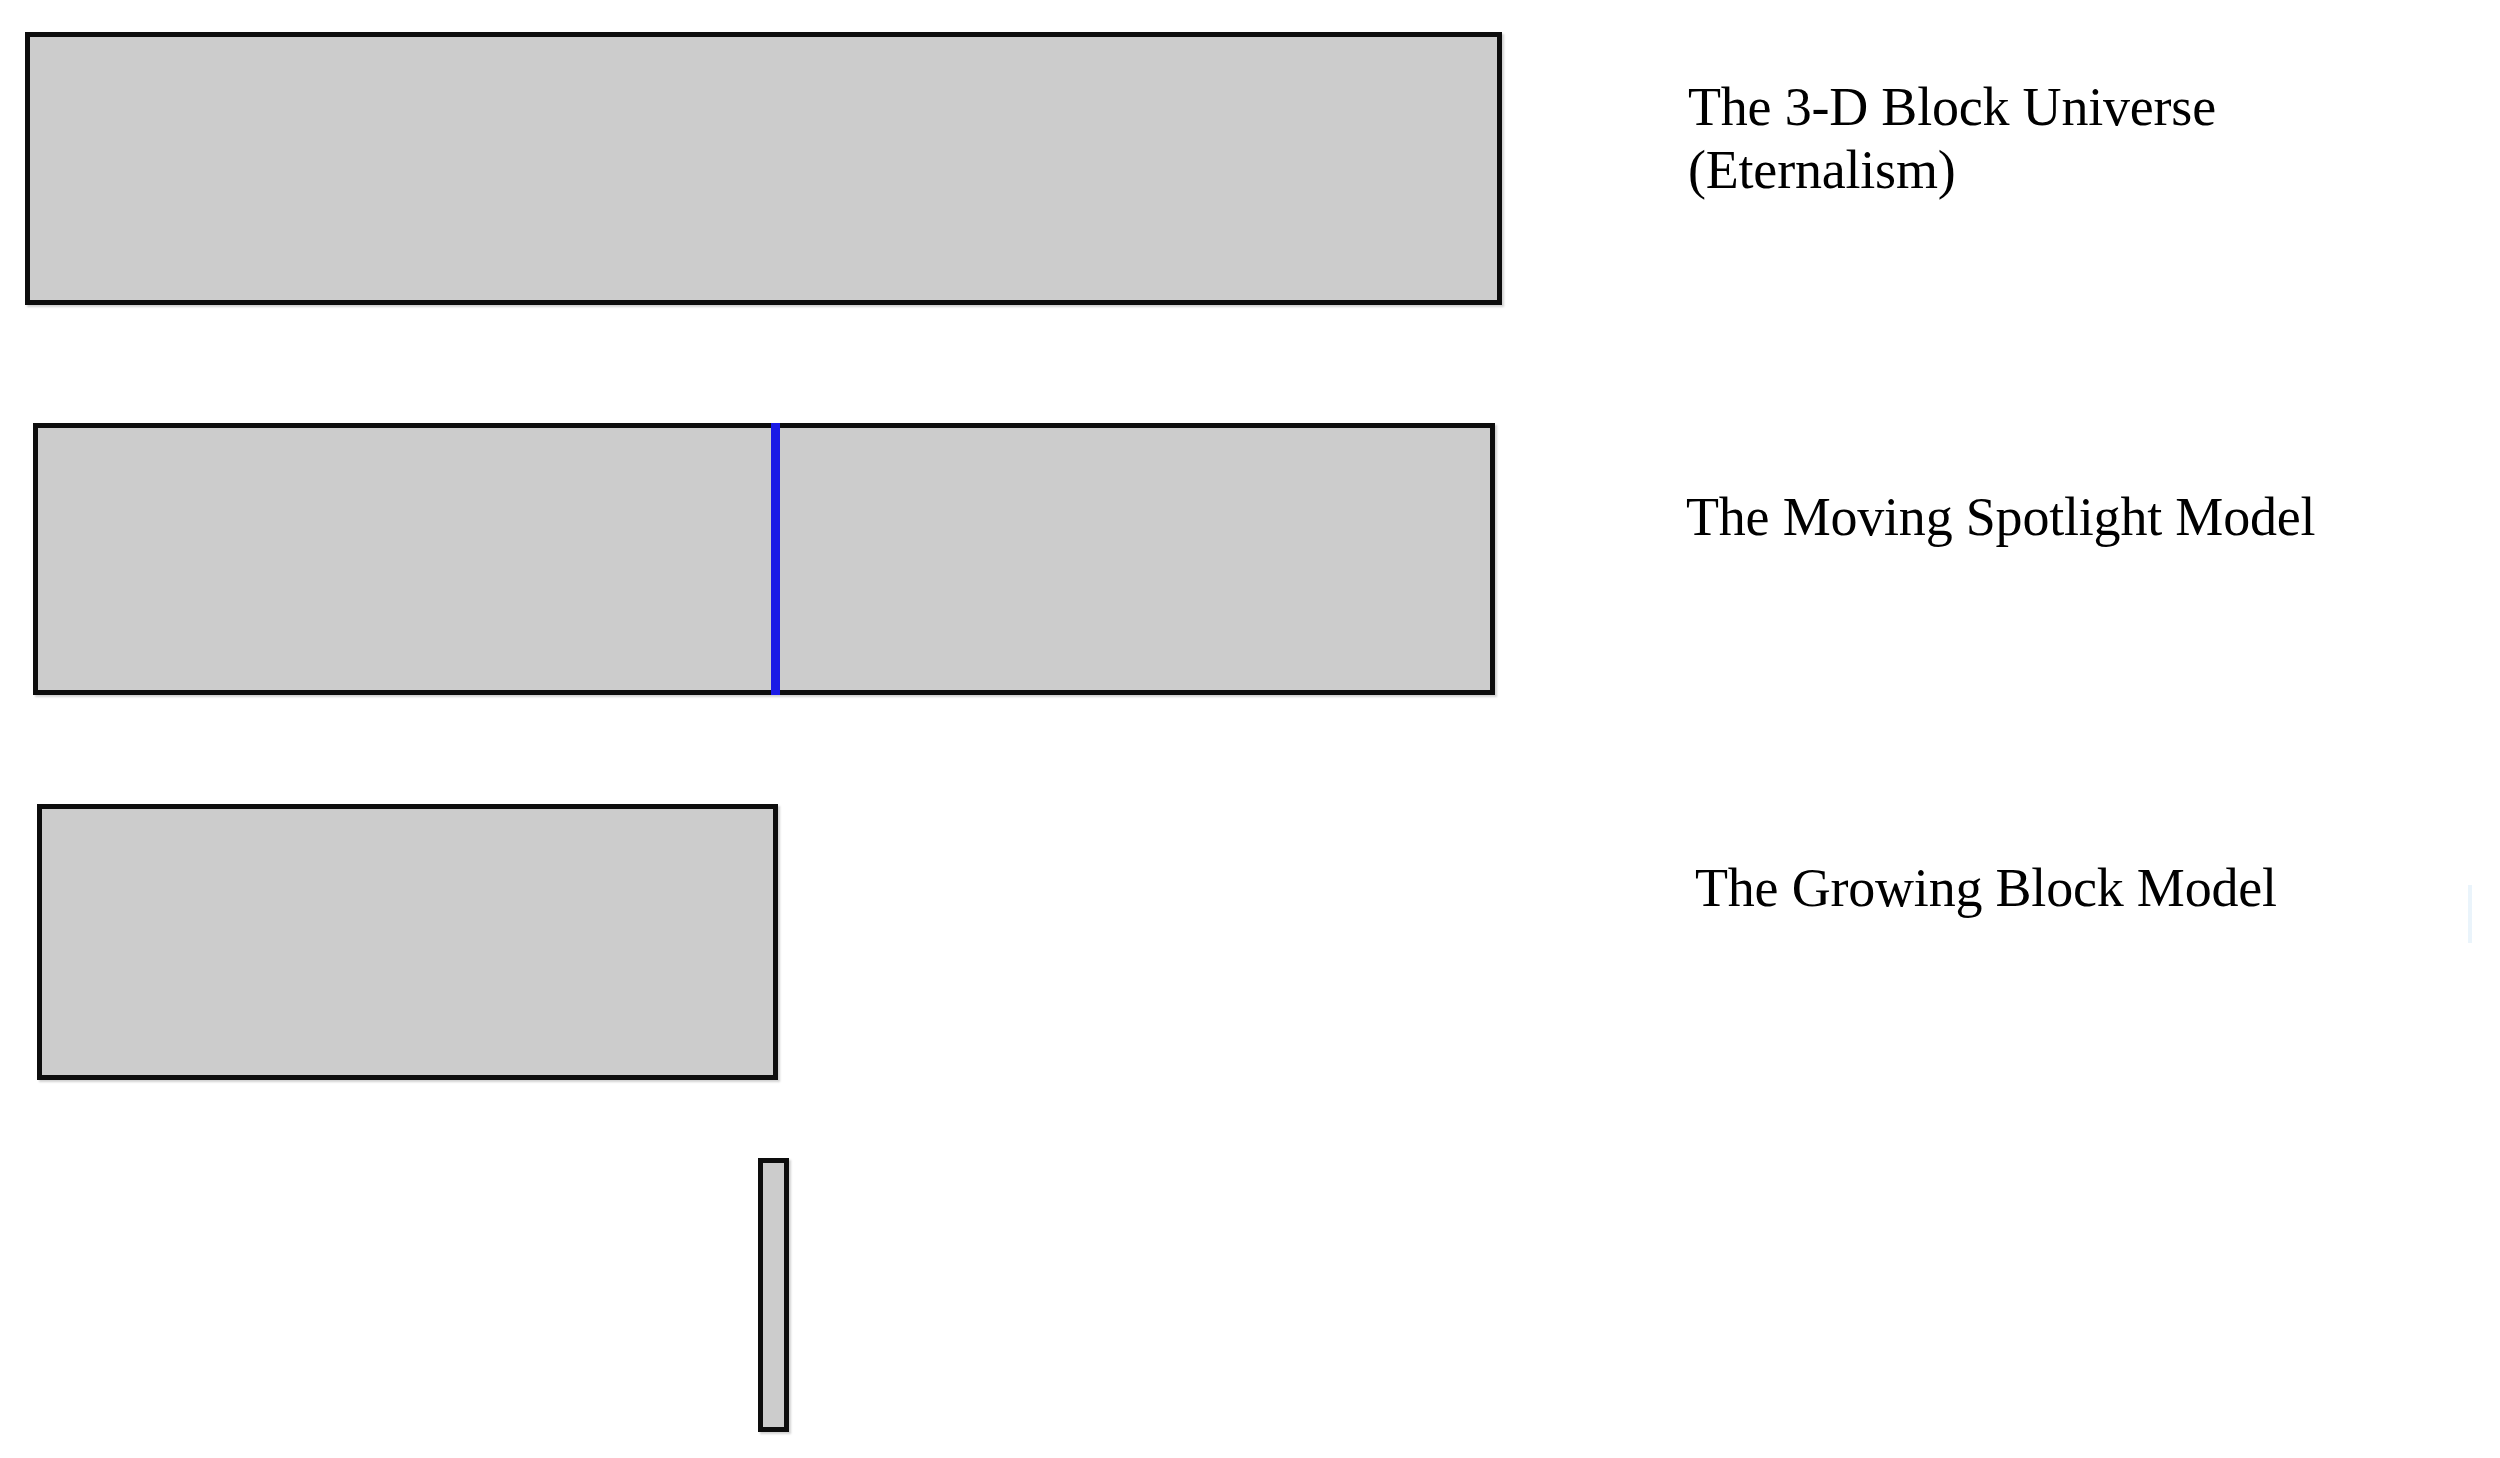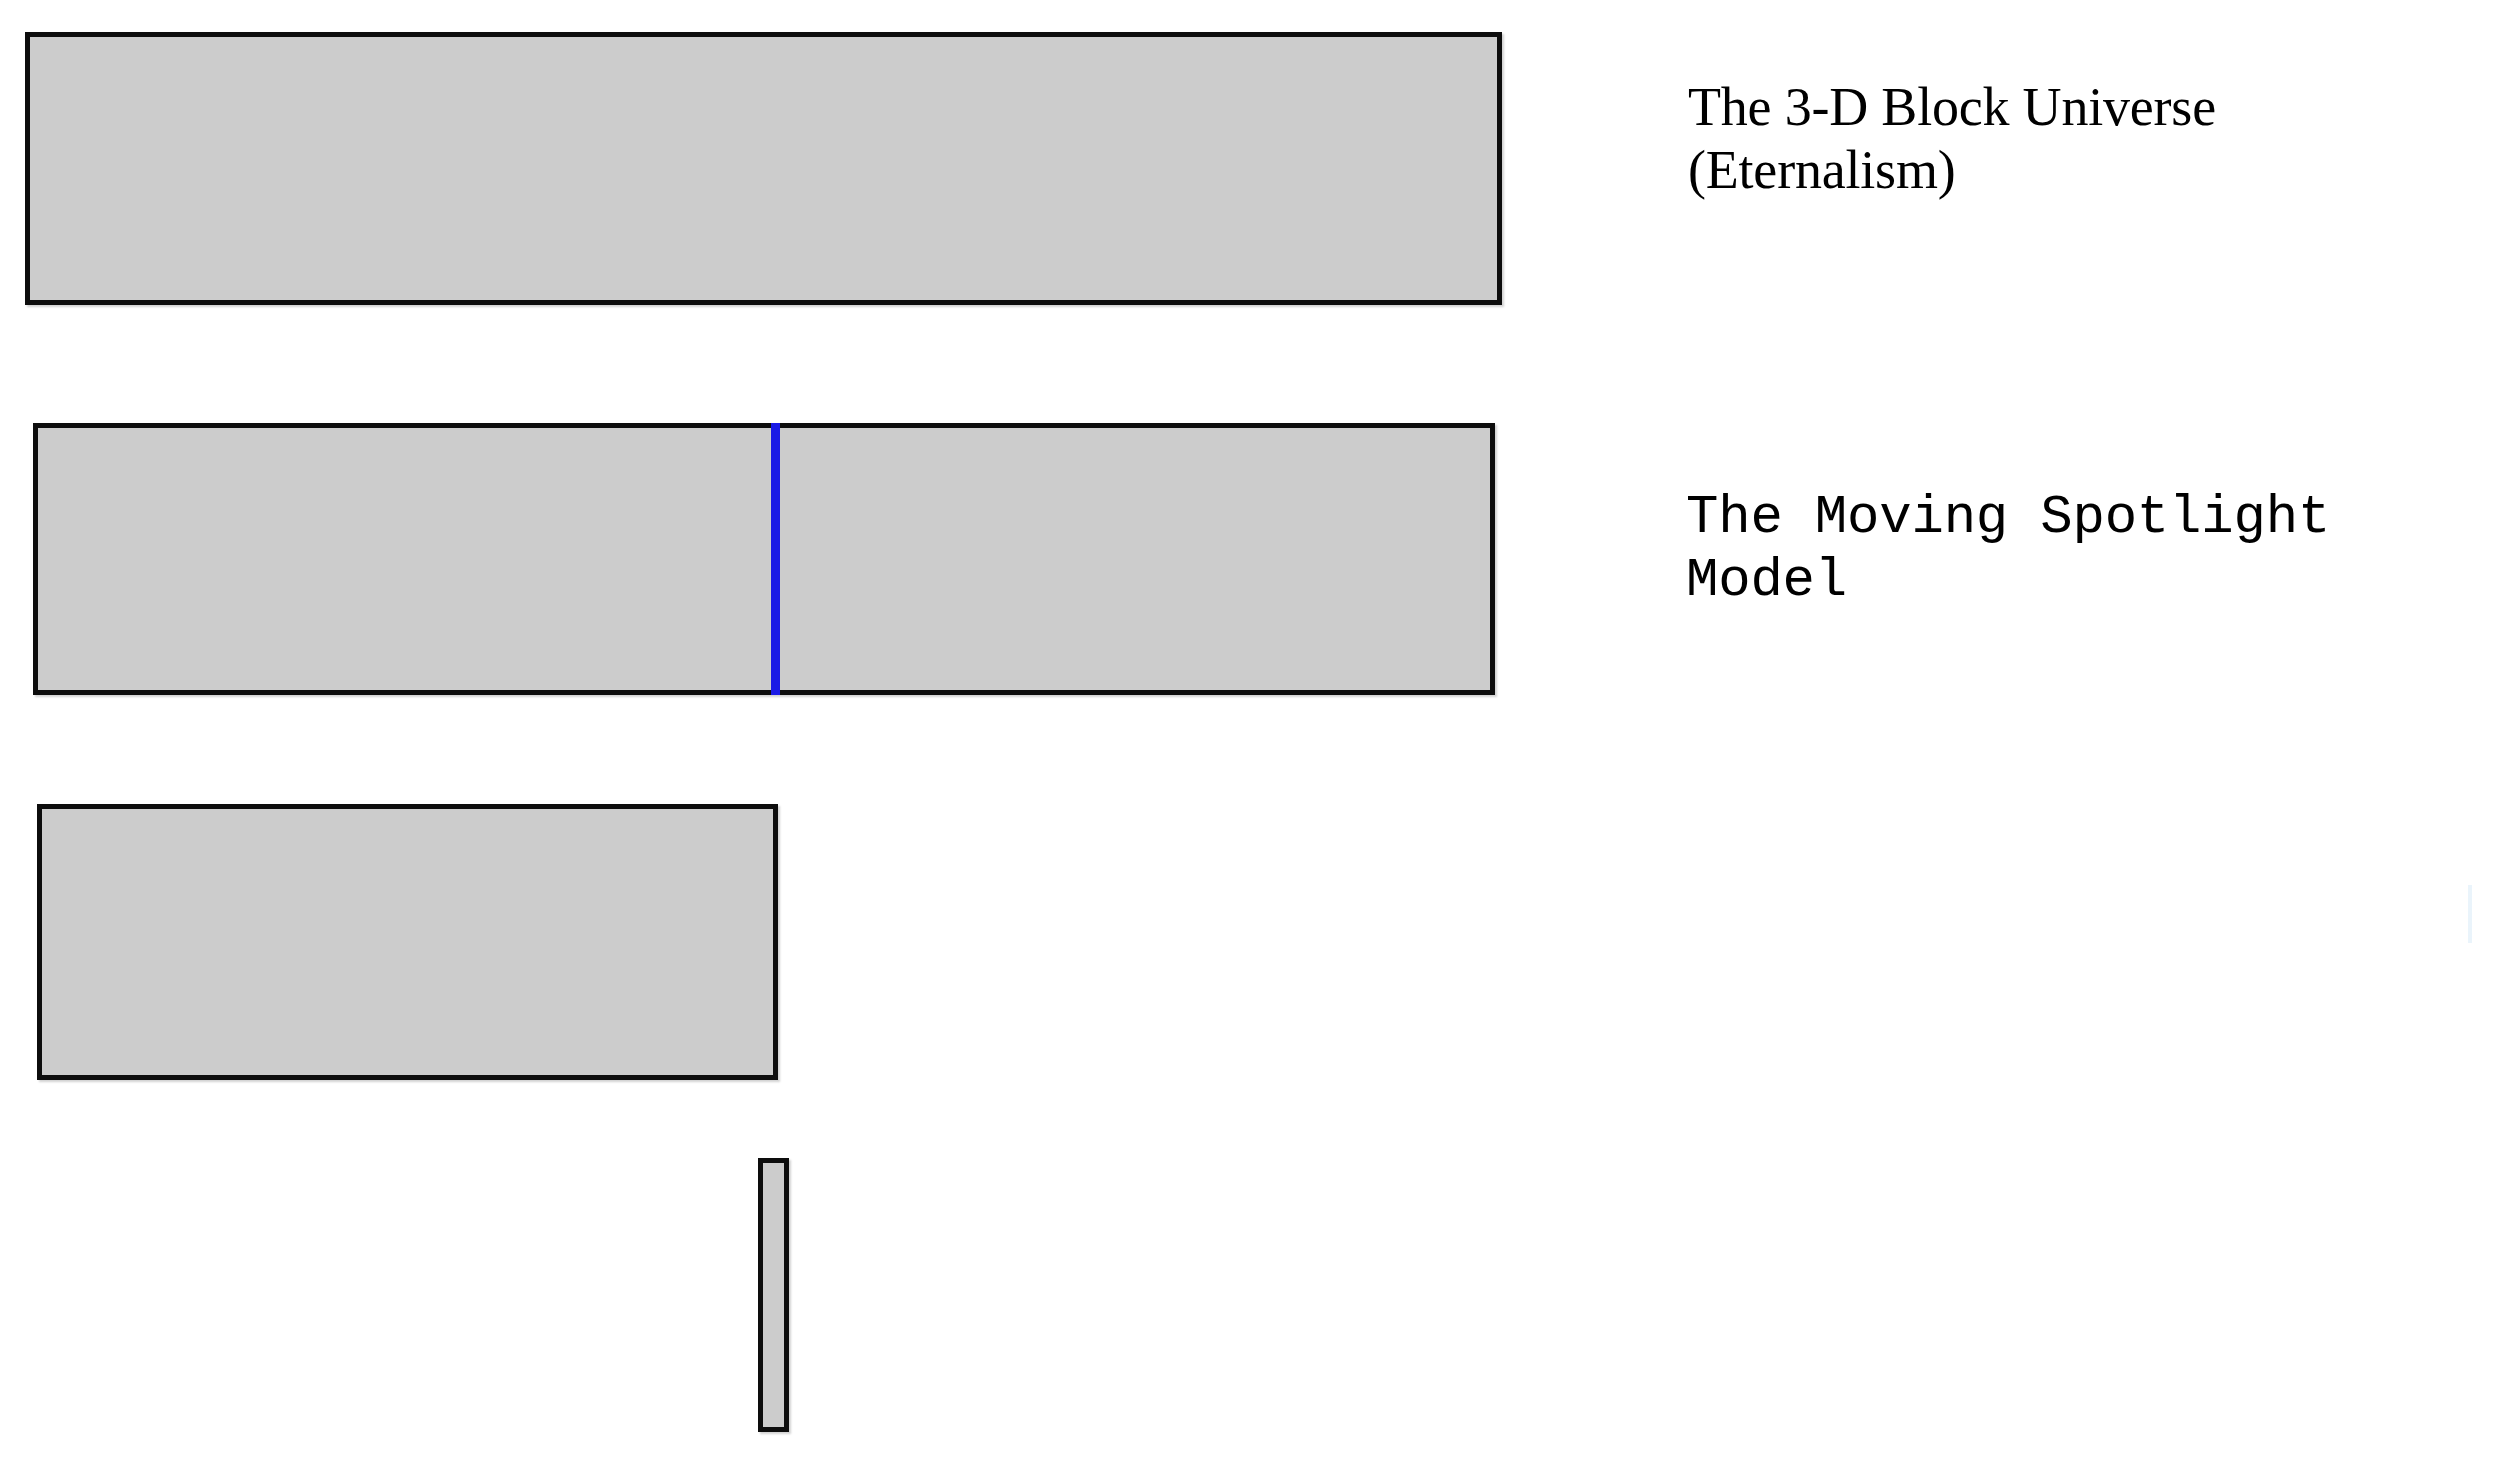--- a/index.html
+++ b/index.html
@@ -54,35 +54,36 @@
   
   .label {
     position: absolute;
     color: #000000;
     font-size: 54px;
     line-height: 1.17;
     letter-spacing: -0.2px;
     white-space: pre-line;
   }
   .label-1 { left: 1688px; top: 76px;   width: 790px; }
-  .label-2 { left: 1686px; top: 486px;  width: 790px; font-family: Liberation Mono, monospace; }
+  .label-2 { left: 1686px; top: 486px;  width: 790px; }
   .label-3 { left: 1695px; top: 857px;  width: 790px; }
   .label-4 { left: 1690px; top: 1245px; width: 790px; }
 </style>
 </head>
 <body>
 
 <div id="canvas">
 
   <div class="block block-1"></div>
   <div class="label label-1">The 3-D Block Universe (Eternalism)</div>
 
   <div class="block block-2"></div>
   <div class="spotlight-line"></div>
   <div class="label label-2">The Moving Spotlight Model</div>
 
   <div class="block block-3"></div>
+  <div class="label label-3">The Growing Block Model</div>
 
   <div class="block block-4"></div>
 
   <div class="edge-artifact"></div>
 
 </div>
 
 </body></html>

